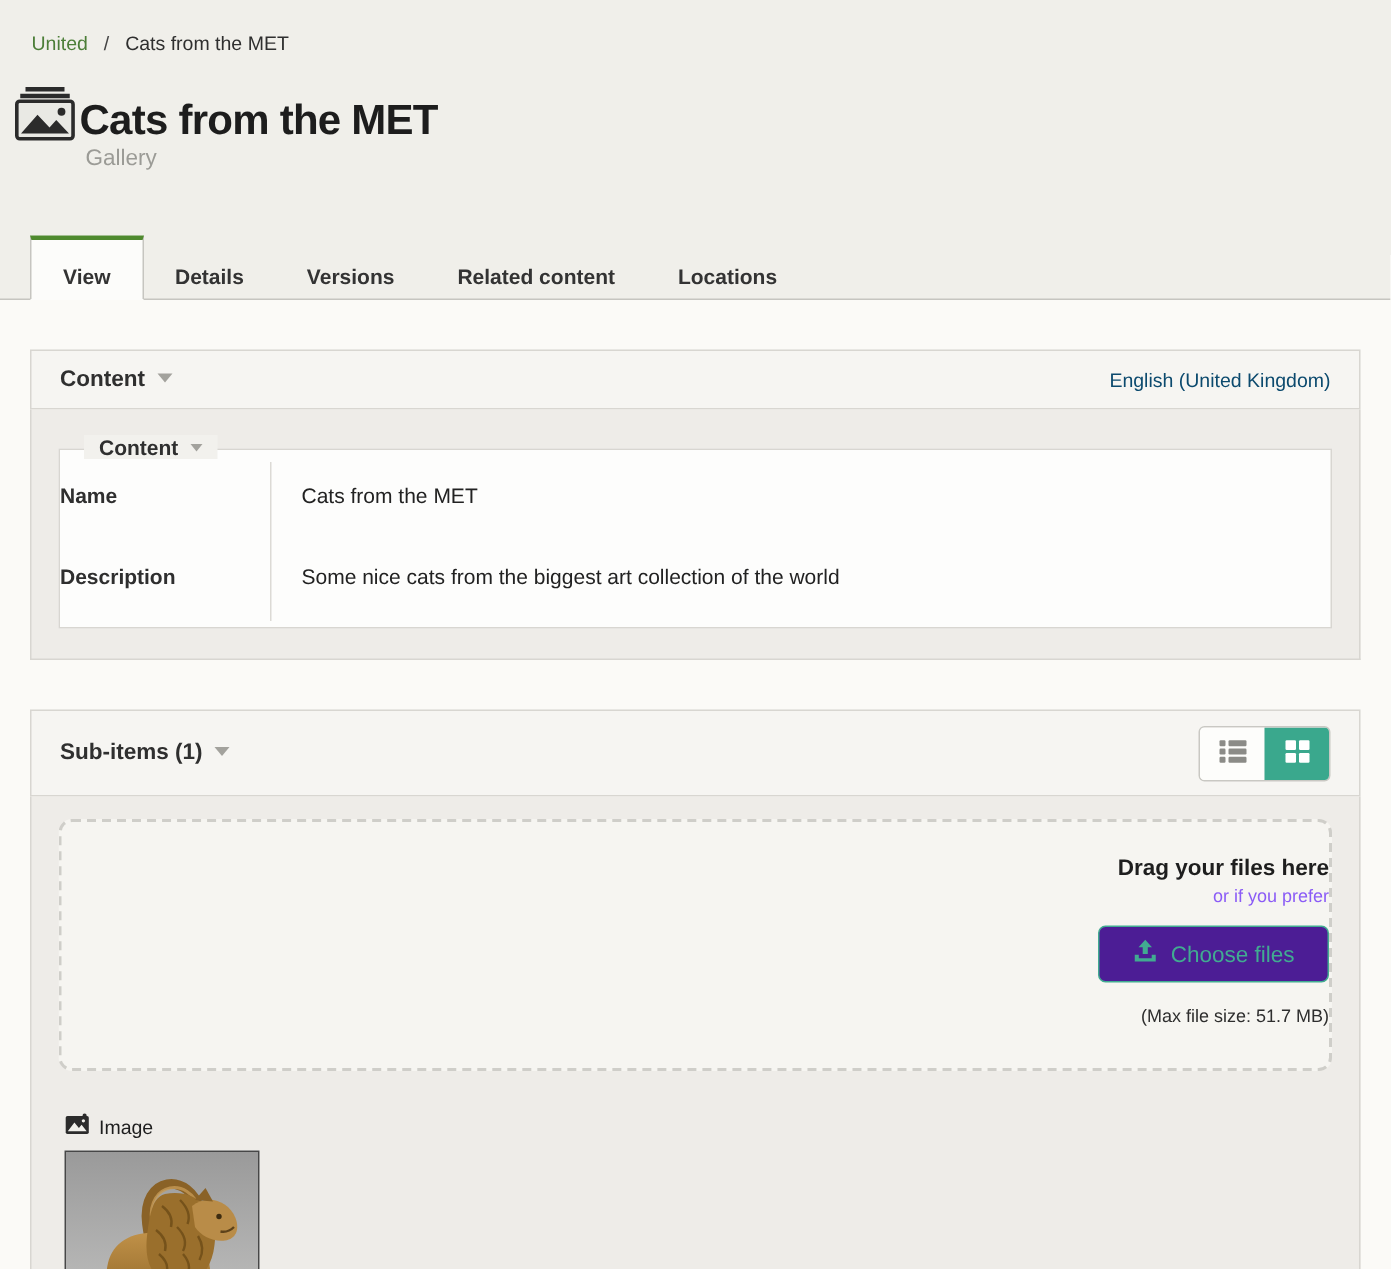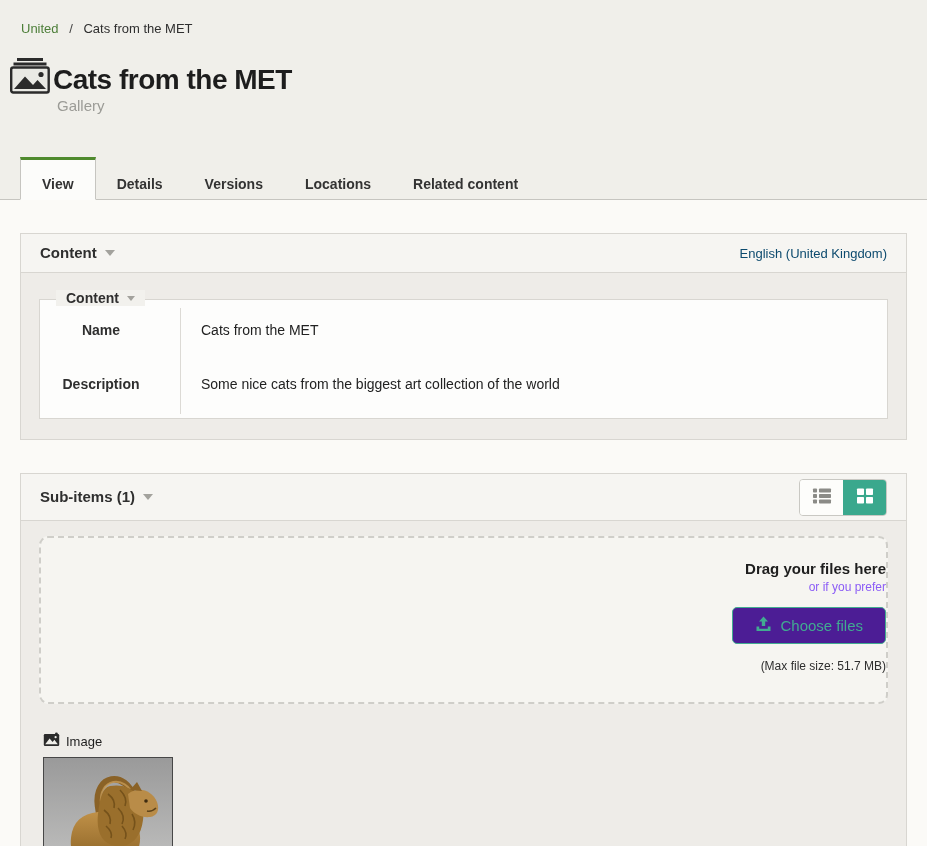--- a/index.html
+++ b/index.html
@@ -30,21 +30,21 @@
     border-left:1px solid #c6c5c0; border-right:1px solid #c6c5c0;
     border-top:3px solid #4f8a2e; border-bottom:1px solid #fcfcfa;
   }
   
   .section { margin:33px 20px 0; }
   .section-header {
     display:flex; align-items:center; justify-content:space-between;
     background:#f6f5f2; border:1px solid #d8d6d1;
     padding:0 19px; height:40px;
   }
-  .section-header.tall { height:48px; }
+  .section-header.tall { height:58px; }
   .section-title { font-size:15px; font-weight:bold; color:#2f2f2f; cursor:pointer; }
   .caret {
     display:inline-block; width:0; height:0; margin-left:8px; vertical-align:2px;
     border-left:5px solid transparent; border-right:5px solid transparent;
     border-top:6px solid #a3a29d; cursor:pointer;
   }
   .caret.small { border-left-width:4px; border-right-width:4px; border-top-width:5px; }
   .lang-label { font-size:13px; color:#0c4a6e; }
   .section-body {
     background:#eeece8; border:1px solid #d8d6d1; border-top:none;
@@ -52,21 +52,21 @@
   
   .fs-wrap { padding:26px 18px 20px; position:relative; }
   .fieldset { background:#fdfdfc; border:1px solid #d8d6d1; position:relative; }
   .legend {
     position:absolute; top:-10px; left:16px;
     background:#f2f1ed; padding:0 10px;
     font-size:14px; font-weight:bold; color:#2f2f2f;
   }
   .field-grid { display:grid; grid-template-columns:140px 1fr; padding:8px 0 4px; }
   .f-label {
-    text-align:center; font-weight:bold; font-size:14px; color:#2f2f2f;
+    text-align:left; font-weight:bold; font-size:14px; color:#2f2f2f;
     padding:14px 18px 14px 0;
   }
   .f-value {
     border-left:1px solid #dcdad5; font-size:14px; color:#222;
     padding:14px 0 14px 20px;
   }
   
   .view-toggle { display:flex; border:1px solid #c9c8c3; border-radius:4px; overflow:hidden; }
   .toggle-btn {
     width:43px; height:35px; display:flex; align-items:center; justify-content:center;
@@ -116,22 +116,22 @@
       </svg>
     </span>
     <h1 class="page-title">Cats from the MET</h1>
   </div>
   <div class="subtitle">Gallery</div>
 
   <div class="tabbar">
     <div class="tab active">View</div>
     <div class="tab">Details</div>
     <div class="tab">Versions</div>
+    <div class="tab">Related content</div>
     <div class="tab">Locations</div>
-    <div class="tab">Related content</div>
   </div>
 </div>
 
 <div class="section">
   <div class="section-header">
     <div>
       <span class="section-title">Content</span><span class="caret"></span>
     </div>
     <span class="lang-label">English (United Kingdom)</span>
   </div>

